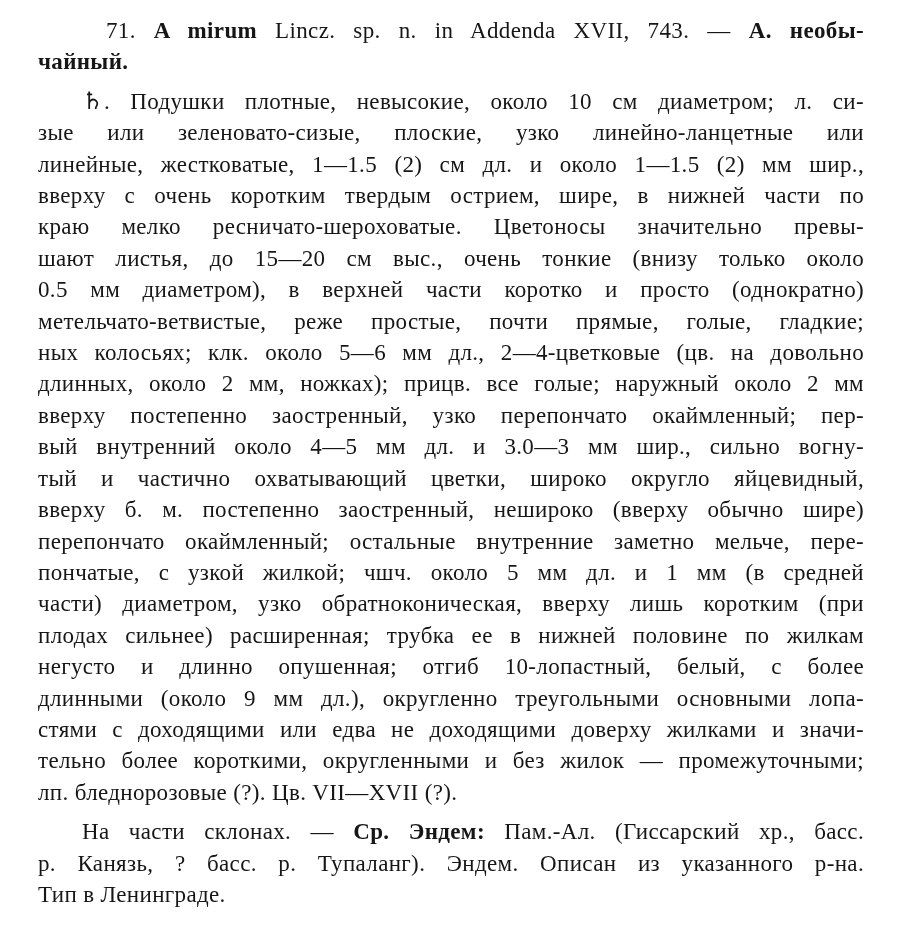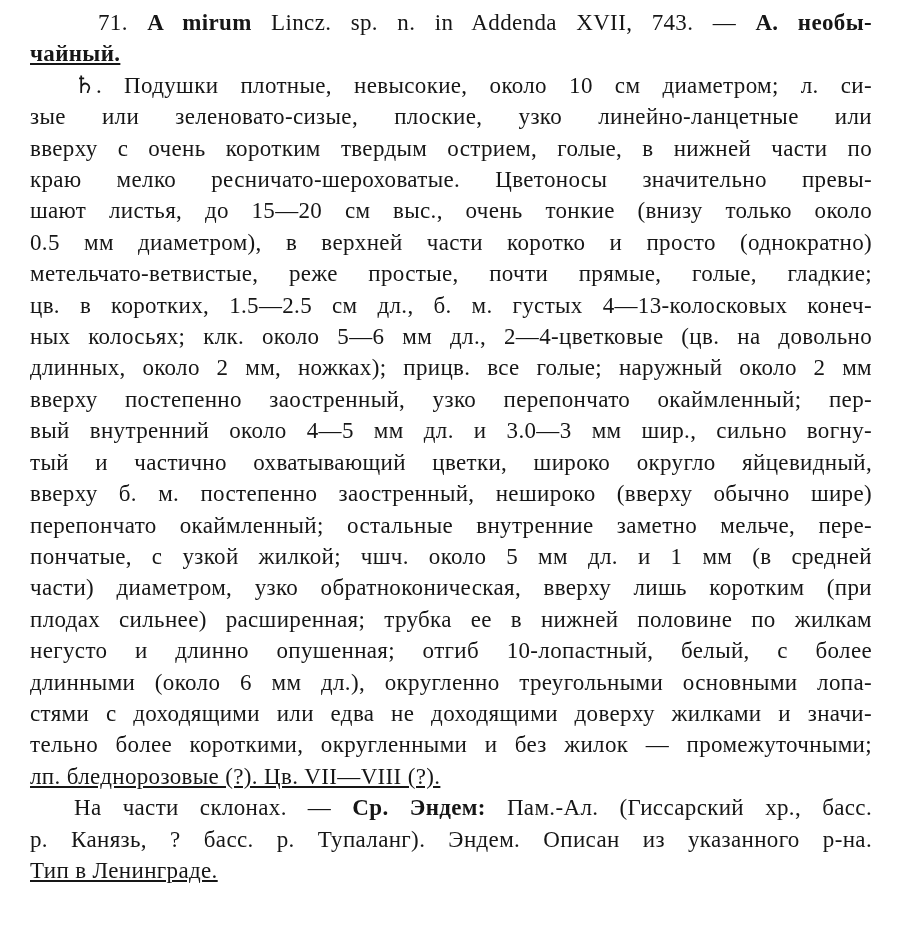--- a/index.html
+++ b/index.html
@@ -14,31 +14,31 @@
     font-family: "Liberation Serif", "DejaVu Serif", serif;
     color: #161616;
   }
   .page {
     box-sizing: border-box;
     width: 900px;
     height: 951px;
     padding: 7px 28px 0 30px;
     background: #ffffff;
   }
-  .paragraph { margin: 0; }
+  .paragraph { margin: 8px; }
   .line {
     font-size: 23px;
     line-height: 31.4px;
     letter-spacing: 0.015em;
     text-align: justify;
     text-align-last: justify;
     white-space: nowrap; 
   }
   .line { white-space: normal; }
-  .line.last { text-align-last: left; text-decoration: underline; }
+  .line.last { text-align-last: left; }
   .line.indent { text-indent: 44px; }
   .para-species-heading .line.indent { text-indent: 68px; }
   .seg { font-weight: normal; }
   .seg.bold { font-weight: bold; }
   .seg.lifeform {
     font-family: "DejaVu Sans", "DejaVu Serif", sans-serif;
     font-size: 24px;
   }
 </style>
 </head>
@@ -46,41 +46,41 @@
 
 <div class="page">
   <div>
       <div class="paragraph para-species-heading">
         <div class="line indent"><span class="seg">71. </span><span class="seg bold">A mirum</span><span class="seg"> Lincz. sp. n. in Addenda XVII, 743. — </span><span class="seg bold">А. необы-</span></div>
         <div class="line last"><span class="seg bold">чайный.</span></div>
       </div>
       <div class="paragraph para-description">
         <div class="line indent"><span class="seg lifeform">♄</span><span class="seg">. Подушки плотные, невысокие, около 10 см диаметром; л. си-</span></div>
         <div class="line"><span class="seg">зые или зеленовато-сизые, плоские, узко линейно-ланцетные или</span></div>
-        <div class="line"><span class="seg">вверху с очень коротким твердым острием, голые, в нижней части по</span></div>
+        <div class="line"><span class="seg">линейные, жестковатые, 1—1.5 (2) см дл. и около 1—1.5 (2) мм шир.,</span></div>
+        <div class="line"><span class="seg">вверху с очень коротким твердым острием, шире, в нижней части по</span></div>
         <div class="line"><span class="seg">краю мелко ресничато-шероховатые. Цветоносы значительно превы-</span></div>
         <div class="line"><span class="seg">шают листья, до 15—20 см выс., очень тонкие (внизу только около</span></div>
         <div class="line"><span class="seg">0.5 мм диаметром), в верхней части коротко и просто (однократно)</span></div>
         <div class="line"><span class="seg">метельчато-ветвистые, реже простые, почти прямые, голые, гладкие;</span></div>
-        <div class="line"><span class="seg">цв. в коротких, 1.5—2.5 см дл., б. м. густых 4—13-колосковых конеч-</span></div>
         <div class="line"><span class="seg">ных колосьях; клк. около 5—6 мм дл., 2—4-цветковые (цв. на довольно</span></div>
         <div class="line"><span class="seg">длинных, около 2 мм, ножках); прицв. все голые; наружный около 2 мм</span></div>
         <div class="line"><span class="seg">вверху постепенно заостренный, узко перепончато окаймленный; пер-</span></div>
         <div class="line"><span class="seg">вый внутренний около 4—5 мм дл. и 3.0—3 мм шир., сильно вогну-</span></div>
         <div class="line"><span class="seg">тый и частично охватывающий цветки, широко округло яйцевидный,</span></div>
         <div class="line"><span class="seg">вверху б. м. постепенно заостренный, нешироко (вверху обычно шире)</span></div>
         <div class="line"><span class="seg">перепончато окаймленный; остальные внутренние заметно мельче, пере-</span></div>
         <div class="line"><span class="seg">пончатые, с узкой жилкой; чшч. около 5 мм дл. и 1 мм (в средней</span></div>
         <div class="line"><span class="seg">части) диаметром, узко обратноконическая, вверху лишь коротким (при</span></div>
         <div class="line"><span class="seg">плодах сильнее) расширенная; трубка ее в нижней половине по жилкам</span></div>
         <div class="line"><span class="seg">негусто и длинно опушенная; отгиб 10-лопастный, белый, с более</span></div>
-        <div class="line"><span class="seg">длинными (около 6 мм дл.), округленно треугольными основными лопа-</span></div>
+        <div class="line"><span class="seg">длинными (около 9 мм дл.), округленно треугольными основными лопа-</span></div>
         <div class="line"><span class="seg">стями с доходящими или едва не доходящими доверху жилками и значи-</span></div>
         <div class="line"><span class="seg">тельно более короткими, округленными и без жилок — промежуточными;</span></div>
-        <div class="line last"><span class="seg">лп. бледнорозовые (?). Цв. VII—VIII (?).</span></div>
+        <div class="line last"><span class="seg">лп. бледнорозовые (?). Цв. VII—XVII (?).</span></div>
       </div>
       <div class="paragraph para-habitat-note">
         <div class="line indent"><span class="seg">На части склонах. — </span><span class="seg bold">Ср. Эндем:</span><span class="seg"> Пам.-Ал. (Гиссарский хр., басс.</span></div>
         <div class="line"><span class="seg">р. Канязь, ? басс. р. Тупаланг). Эндем. Описан из указанного р-на.</span></div>
         <div class="line last"><span class="seg">Тип в Ленинграде.</span></div>
       </div>
     </div>
 </div>
 
 </body></html>

